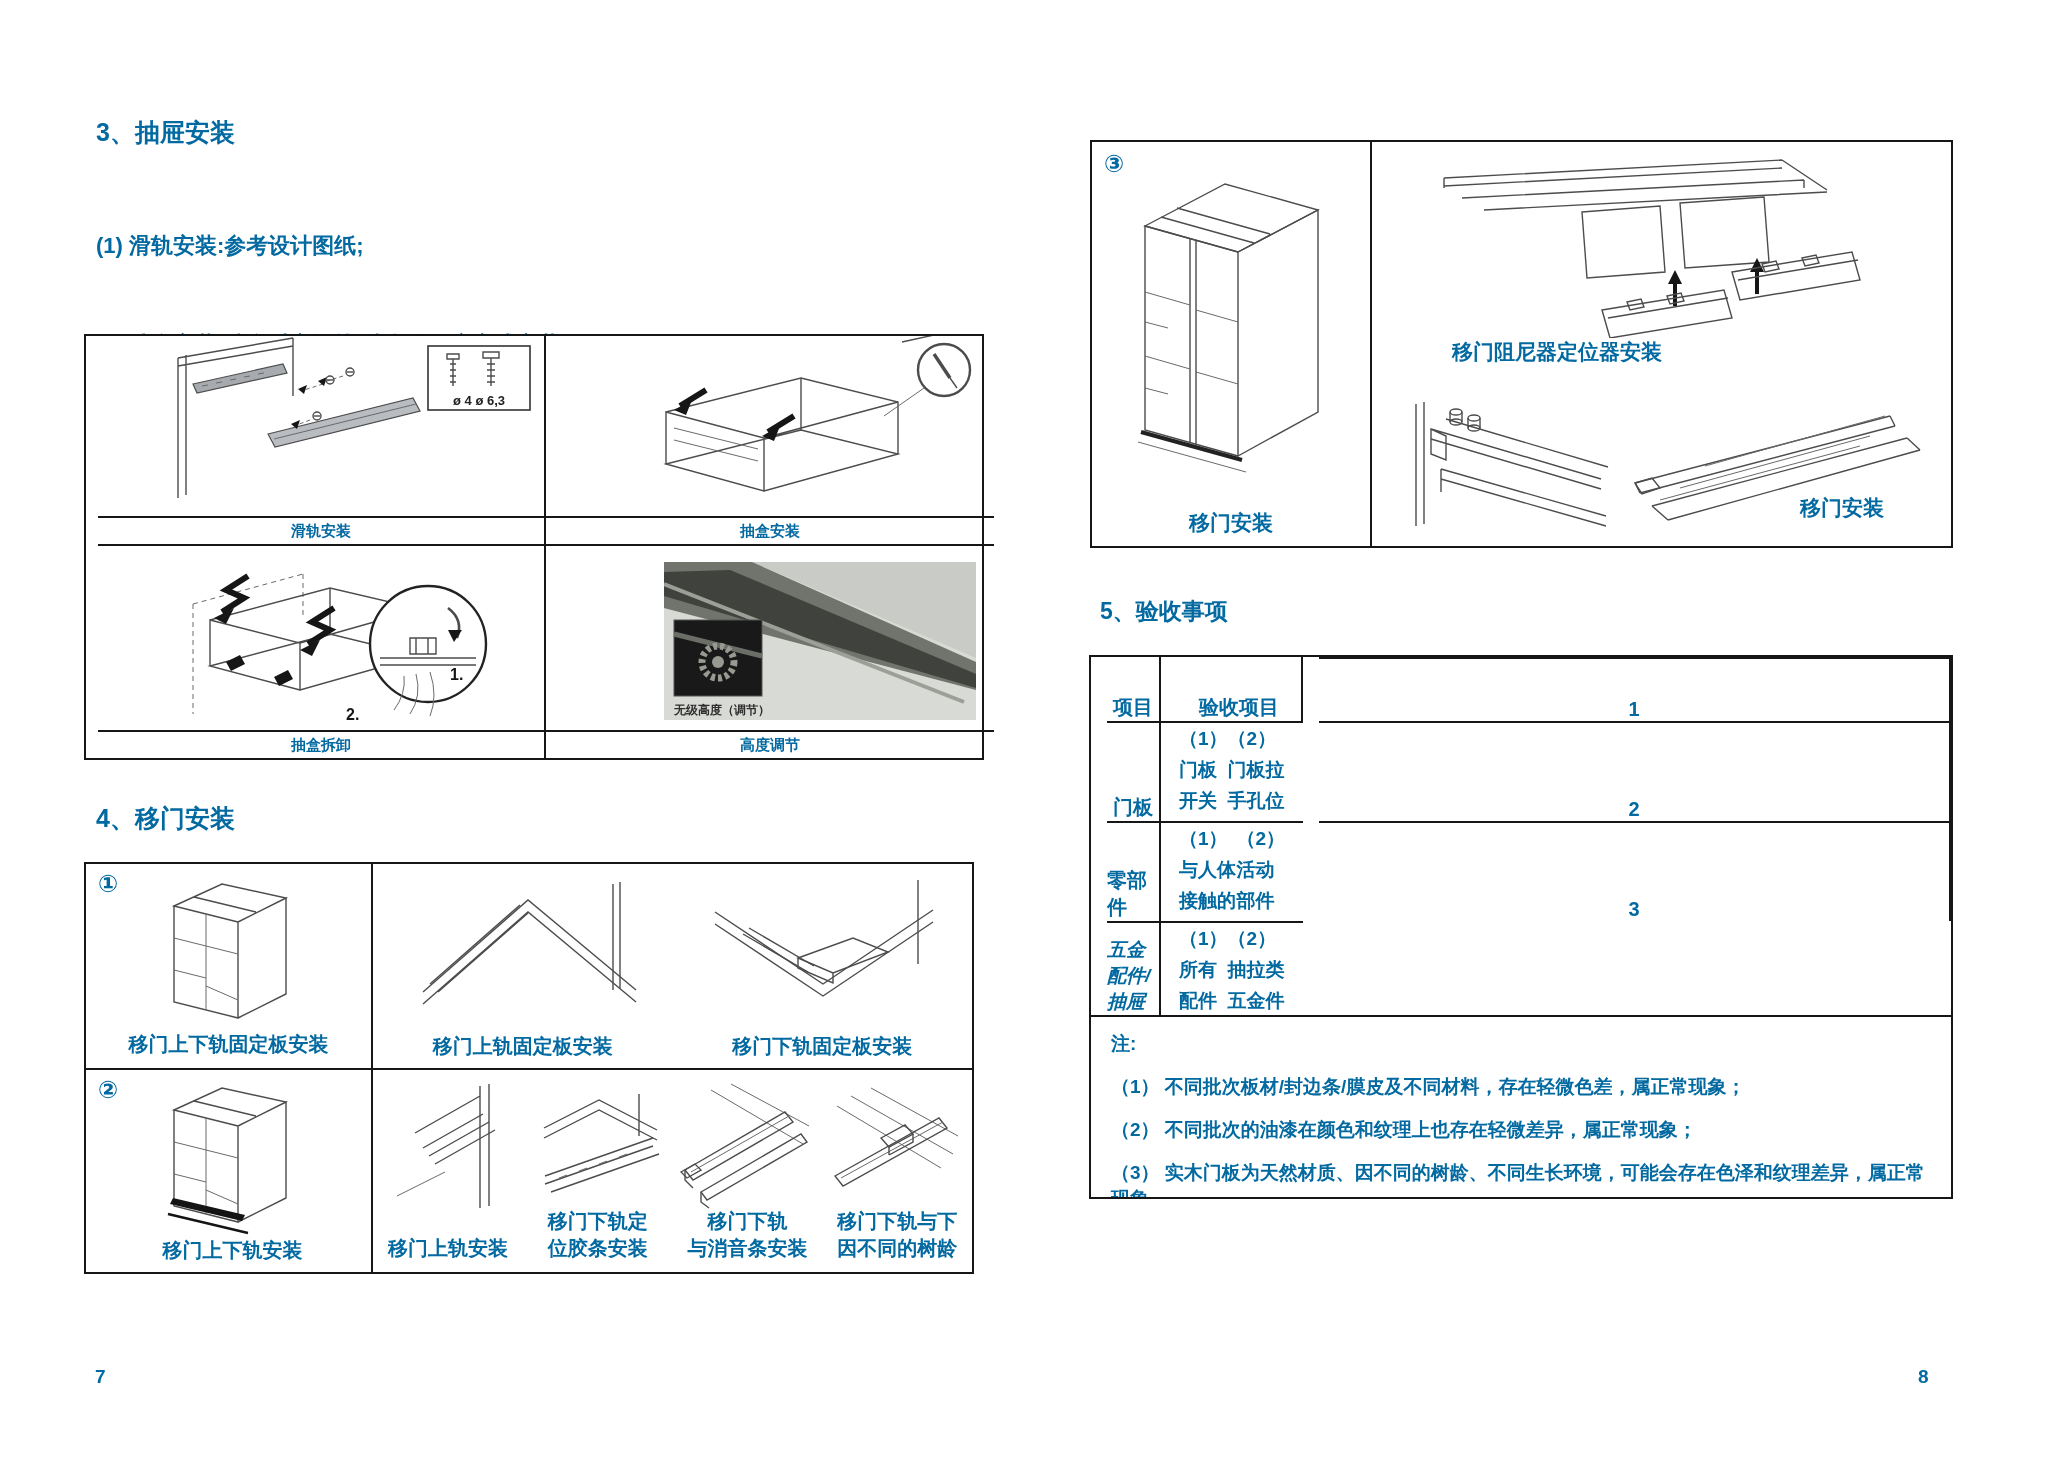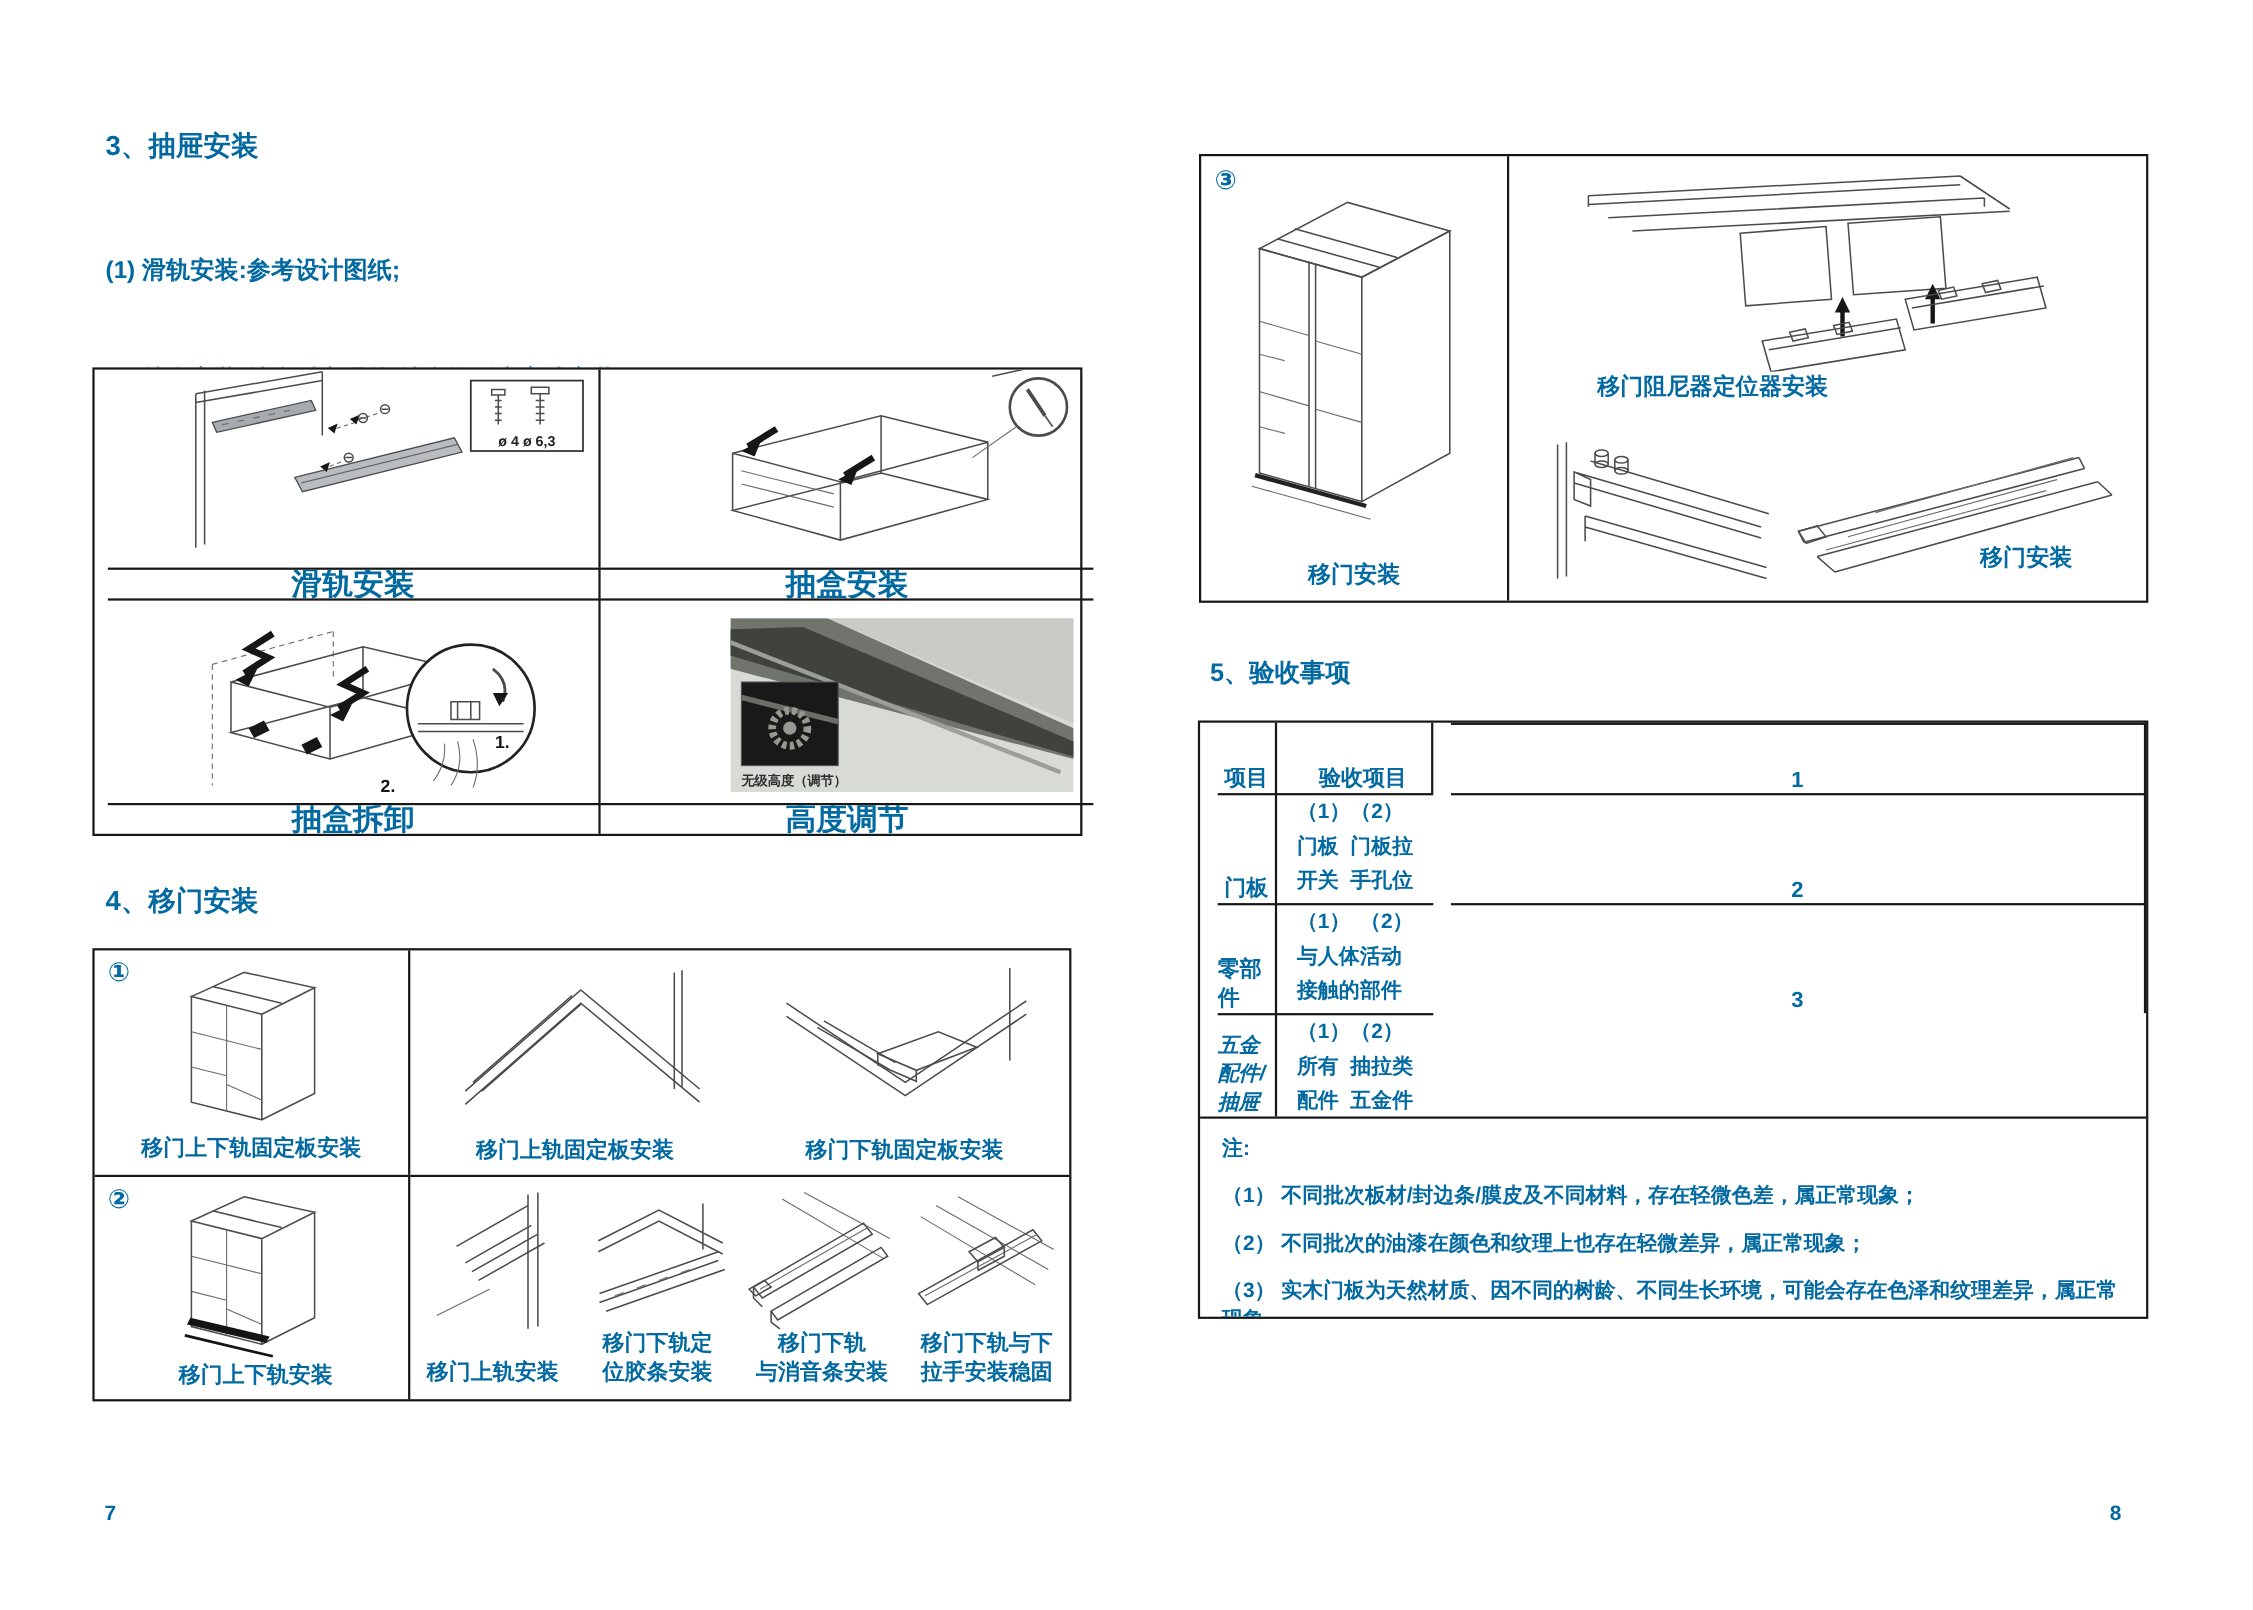--- a/index.html
+++ b/index.html
@@ -9,21 +9,21 @@
   .h3{font-size:25px;font-weight:600;}
   .steps{font-size:22px;font-weight:600;line-height:33px;white-space:pre;}
   .steps div{margin:0;}
   .pagenum{font-size:19px;font-weight:600;}
   
   .frame{position:absolute;border:2px solid #161616;box-sizing:border-box;background:#fff;}
   .grid{display:grid;width:100%;height:100%;}
   .cell{position:relative;box-sizing:border-box;overflow:hidden;}
   .b-r{border-right:2px solid #161616;}
   .b-t{border-top:2px solid #161616;}
-  .cap{display:flex;align-items:center;justify-content:center;font-weight:700;font-size:28px;}
+  .cap{display:flex;align-items:center;justify-content:center;font-weight:700;font-size:15px;}
   .smallcap{position:absolute;text-align:center;font-weight:700;font-size:20px;line-height:27px;}
   .badge{position:absolute;font-size:24px;font-weight:600;}
   svg{display:block;}
   svg .ln{stroke:#4c4c4c;stroke-width:1.4;fill:none;}
   svg .lnt{stroke:#6a6a6a;stroke-width:1;fill:none;}
   svg .bold{stroke:#161616;stroke-width:6;fill:none;}
   svg .filldark{fill:#161616;stroke:none;}
   svg text{font-family:"Liberation Sans","DejaVu Sans",sans-serif;}
   
   .t4cell{display:flex;align-items:flex-end;justify-content:center;font-size:20px;font-weight:600;margin-left:16px;}
@@ -229,21 +229,21 @@
           <div class="smallcap" style="left:25%;width:25%;bottom:10px;">
             <span>移门下轨定</span><br>
             <span>位胶条安装</span>
           </div>
           <div class="smallcap" style="left:50%;width:25%;bottom:10px;">
             <span>移门下轨</span><br>
             <span>与消音条安装</span>
           </div>
           <div class="smallcap" style="left:75%;width:25%;bottom:10px;">
             <span>移门下轨与下</span><br>
-            <span>拉手安装稳固</span>
+            <span>因不同的树龄</span>
           </div>
         </div>
       </div>
     </div>
 
     <div class="abs pagenum" style="left:95px;top:1366px;">7</div>
   </div>
 
   <div>
 

